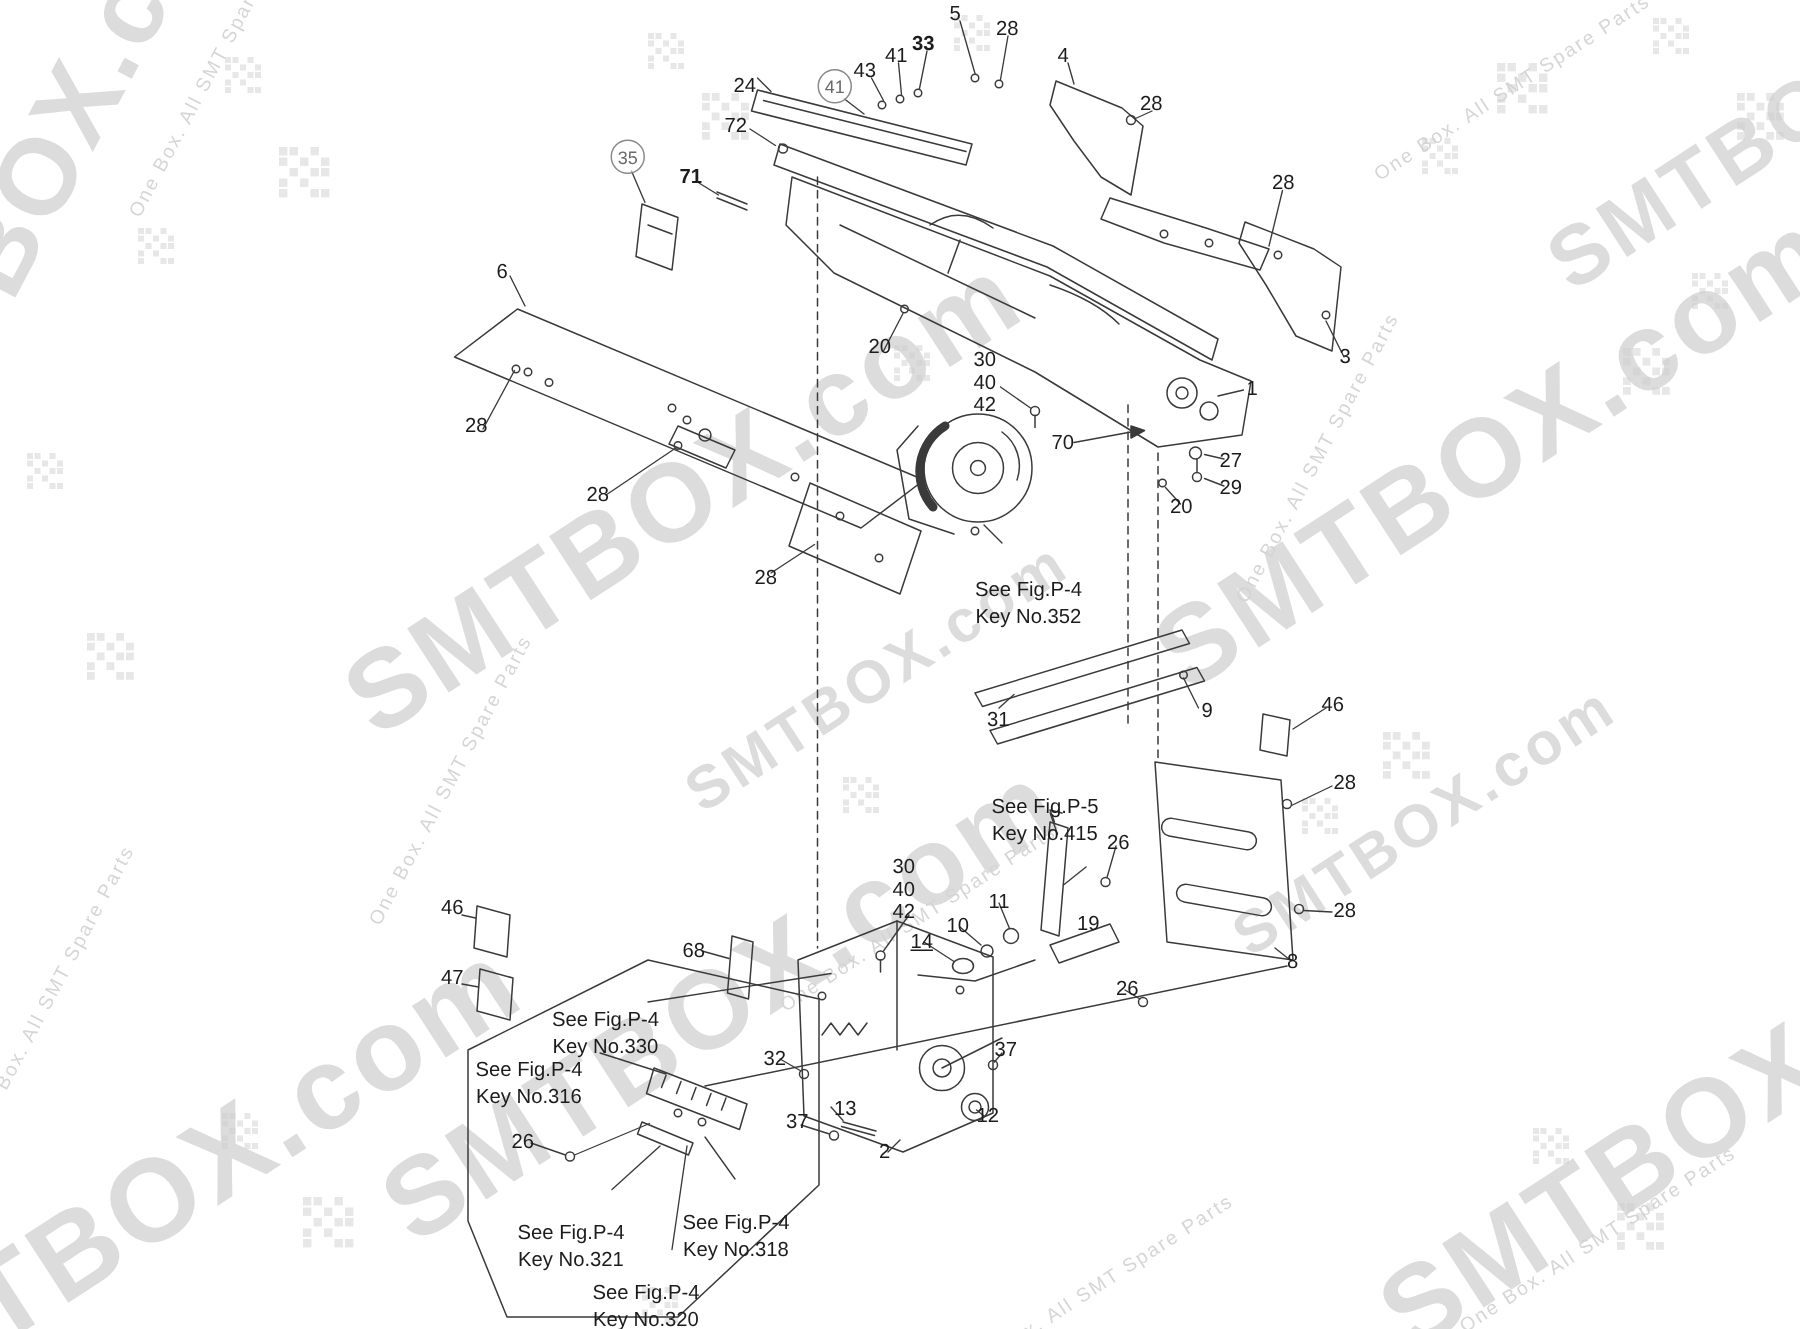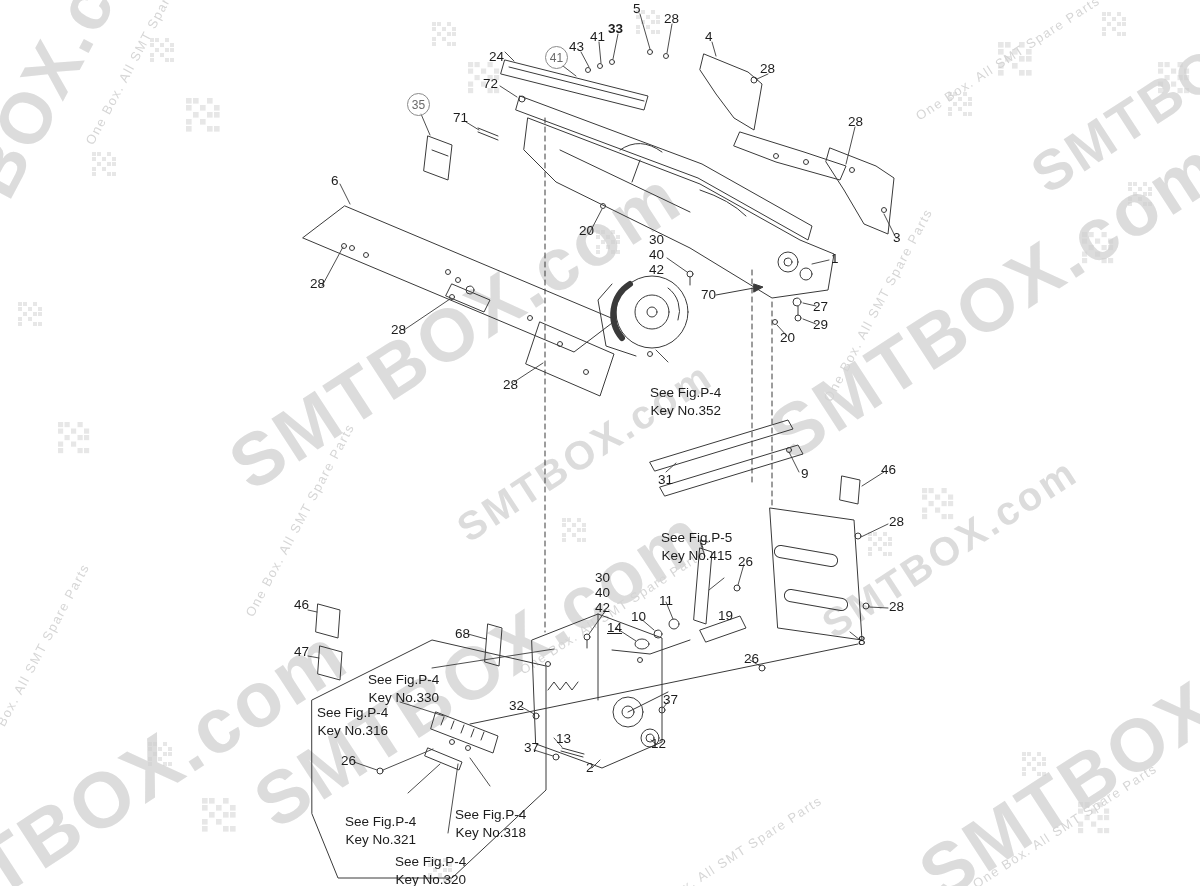--- a/index.html
+++ b/index.html
@@ -283,21 +283,21 @@
       <div class="callout" style="left: 664px; top: 12px;">28</div>
       <div class="callout" style="left: 608px; top: 22px; font-weight: bold;">33</div>
       <div class="callout" style="left: 590px; top: 30px;">41</div>
       <div class="callout" style="left: 569px; top: 40px;">43</div>
       <div class="callout" style="left: 489px; top: 50px; text-align: center;">24</div>
       <div class="callout circled" style="left: 545px; top: 46px;">41</div>
       <div class="callout" style="left: 705px; top: 30px;">4</div>
       <div class="callout" style="left: 760px; top: 62px;">28</div>
       <div class="callout" style="left: 483px; top: 77px;">72</div>
       <div class="callout circled" style="left: 407px; top: 93px;">35</div>
-      <div class="callout" style="left: 453px; top: 111px;">71</div>
+      <div class="callout" style="left: 453px; top: 111px; font-weight: bold;">71</div>
       <div class="callout" style="left: 848px; top: 115px;">28</div>
       <div class="callout" style="left: 331px; top: 174px;">6</div>
       <div class="callout" style="left: 579px; top: 224px;">20</div>
       <div class="callout" style="left: 649px; top: 233px;">30</div>
       <div class="callout" style="left: 649px; top: 248px;">40</div>
       <div class="callout" style="left: 649px; top: 263px;">42</div>
       <div class="callout" style="left: 831px; top: 252px;">1</div>
       <div class="callout" style="left: 893px; top: 231px;">3</div>
       <div class="callout" style="left: 310px; top: 277px;">28</div>
       <div class="callout" style="left: 701px; top: 288px;">70</div>

